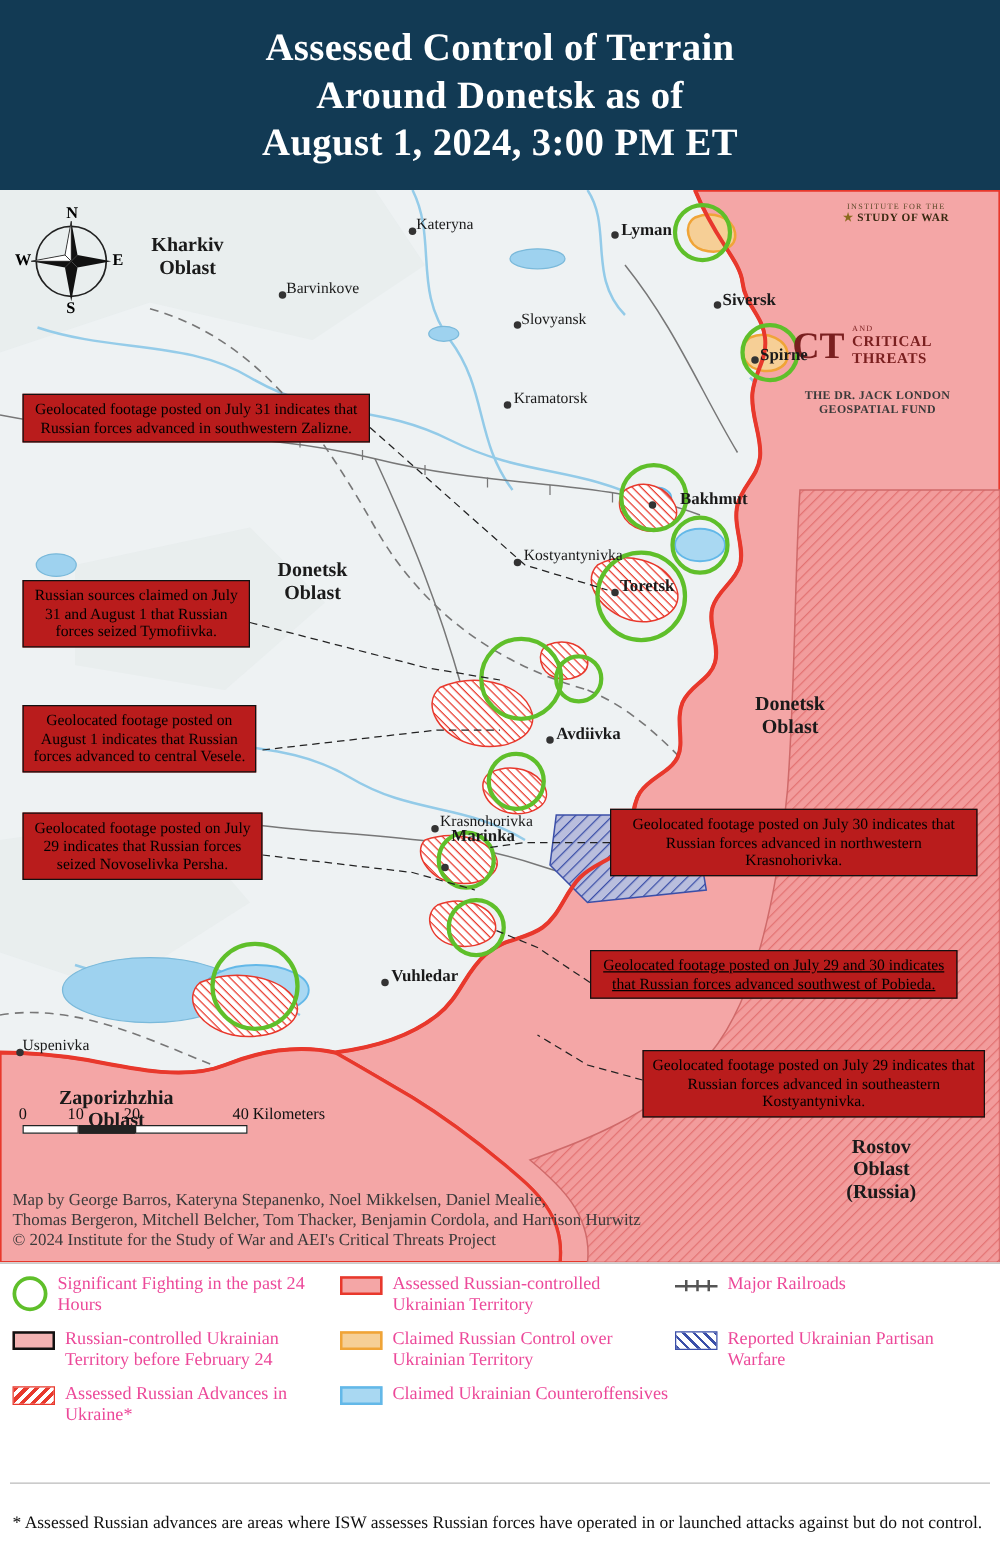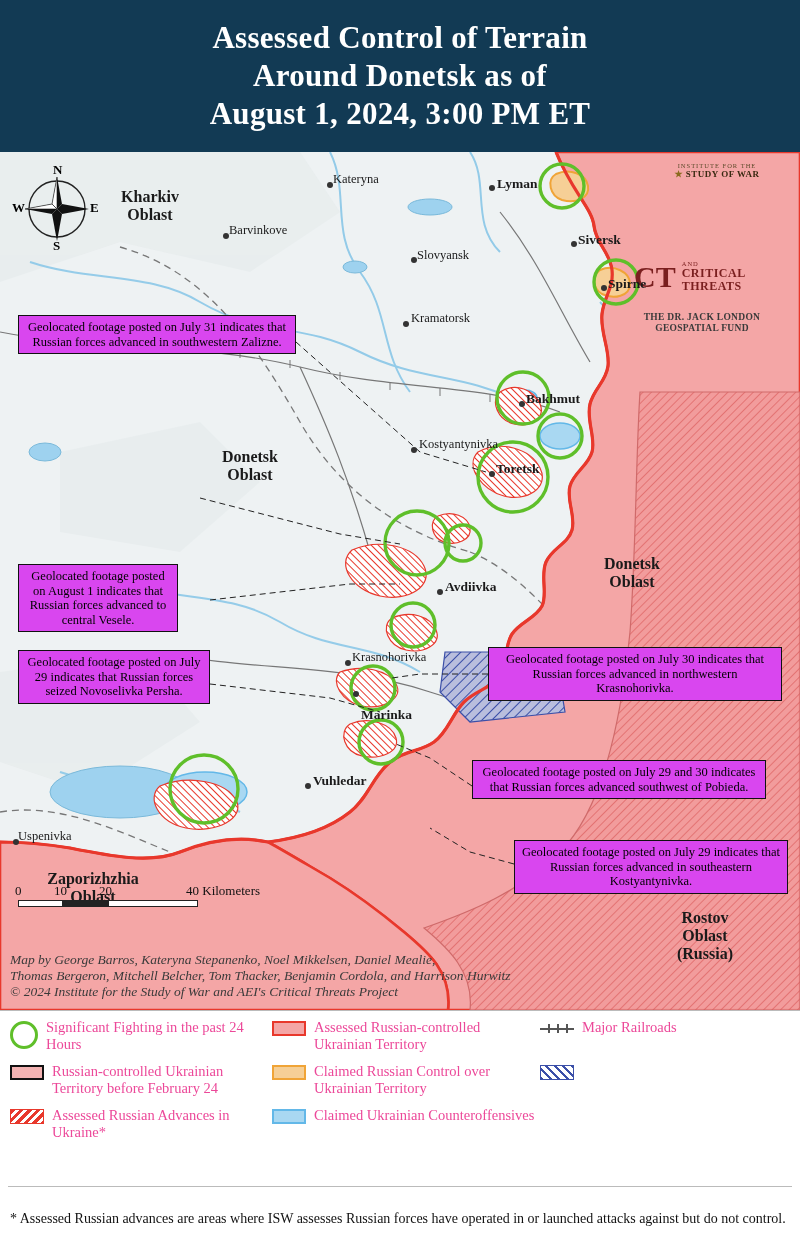--- a/index.html
+++ b/index.html
@@ -51,21 +51,21 @@
     width: 800px;
     height: 858px;
     overflow: hidden;
     background: #eef2f3;
   }
   .map svg { display: block; }
 
   
   .callout {
     position: absolute;
-    background: #d946ef;
+    background: #b91c1c;
     border: 1px solid #111111;
     font-family: "Liberation Serif", serif;
     font-size: 12.5px;
     line-height: 14.5px;
     text-align: center;
     color: #000000;
     padding: 4px 5px;
     box-sizing: border-box;
   }
 
@@ -188,21 +188,20 @@
     color: #111;
   }
 
   
   .credits {
     position: absolute;
     left: 10px;
     top: 800px;
     width: 700px;
     font-family: "Liberation Serif", serif;
-    font-style: italic;
     font-size: 13.5px;
     line-height: 16px;
     color: #3a3a3a;
     white-space: pre-line;
   }
 
   
   .legend {
     position: absolute;
     left: 0; top: 1010px;
@@ -568,34 +567,35 @@
 Oblast
 (Russia)</div>
 
     <div class="place" style="left:333px;top:20px;">Kateryna</div>
     <div class="place city-major" style="left:497px;top:24px;">Lyman</div>
     <div class="place" style="left:229px;top:71px;">Barvinkove</div>
     <div class="place city-major" style="left:578px;top:80px;">Siversk</div>
     <div class="place" style="left:417px;top:96px;">Slovyansk</div>
     <div class="place city-major" style="left:608px;top:124px;">Spirne</div>
     <div class="place" style="left:411px;top:159px;">Kramatorsk</div>
-    <div class="place city-major" style="left:526px;top:239px;">Bakhmut</div>
+    <div class="place city-major" style="left:544px;top:239px;">Bakhmut</div>
     <div class="place" style="left:419px;top:285px;">Kostyantynivka</div>
     <div class="place city-major" style="left:496px;top:309px;">Toretsk</div>
     <div class="place city-major" style="left:445px;top:427px;">Avdiivka</div>
     <div class="place" style="left:352px;top:498px;">Krasnohorivka</div>
-    <div class="place city-major" style="left:361px;top:555px;">Marinka</div>
+    <div class="place city-major" style="left:361px;top:509px;">Marinka</div>
     <div class="place city-major" style="left:313px;top:621px;">Vuhledar</div>
     <div class="place" style="left:18px;top:677px;">Uspenivka</div>
 
     <div class="callout" style="left:18px;top:163px;width:278px;">Geolocated footage posted on July 31 indicates that Russian forces advanced in southwestern Zalizne.</div>
-    <div class="callout" style="left:18px;top:412px;width:160px;">Geolocated footage posted on August 1 indicates that Russian forces advanced to central Vesele.</div>
+    <div class="callout" style="left:18px;top:312px;width:182px;">Russian sources claimed on July 31 and August 1 that Russian forces seized Tymofiivka.</div>
+    <div class="callout" style="left:18px;top:412px;width:187px;">Geolocated footage posted on August 1 indicates that Russian forces advanced to central Vesele.</div>
     <div class="callout" style="left:18px;top:498px;width:192px;">Geolocated footage posted on July 29 indicates that Russian forces seized Novoselivka Persha.</div>
     <div class="callout" style="left:488px;top:495px;width:294px;">Geolocated footage posted on July 30 indicates that Russian forces advanced in northwestern Krasnohorivka.</div>
-    <div class="callout" style="left:472px;top:608px;width:294px;">Geolocated footage posted on July 29 and 30 indicates that Russian forces advanced southwest of Pobieda.</div>
+    <div class="callout" style="left:472px;top:608px;width:294px;text-decoration:underline;">Geolocated footage posted on July 29 and 30 indicates that Russian forces advanced southwest of Pobieda.</div>
     <div class="callout" style="left:514px;top:688px;width:274px;">Geolocated footage posted on July 29 indicates that Russian forces advanced in southeastern Kostyantynivka.</div>
 
     <div class="scalebar">
       <div class="ticks">
         <div class="seg" style="left:0px;width:45px;background:#fff;"></div>
         <div class="seg" style="left:45px;width:45px;background:#222;"></div>
         <div class="seg" style="left:90px;width:90px;background:#fff;"></div>
         <div class="lbl" style="left:-3px;">0</div>
         <div class="lbl" style="left:36px;">10</div>
         <div class="lbl" style="left:81px;">20</div>
@@ -631,20 +631,21 @@
         <span class="legend-label">Russian-controlled Ukrainian Territory before February 24</span>
       </div>
 
       <div class="legend-item">
         <span class="swatch sw-claimed"></span>
         <span class="legend-label">Claimed Russian Control over Ukrainian Territory</span>
       </div>
 
       <div class="legend-item">
         <span class="swatch sw-partisan"></span>
+        <span class="legend-label">Reported Ukrainian Partisan Warfare</span>
       </div>
 
       <div class="legend-item">
         <span class="swatch sw-advance"></span>
         <span class="legend-label">Assessed Russian Advances in Ukraine*</span>
       </div>
 
       <div class="legend-item">
         <span class="swatch sw-counter"></span>
         <span class="legend-label">Claimed Ukrainian Counteroffensives</span>

